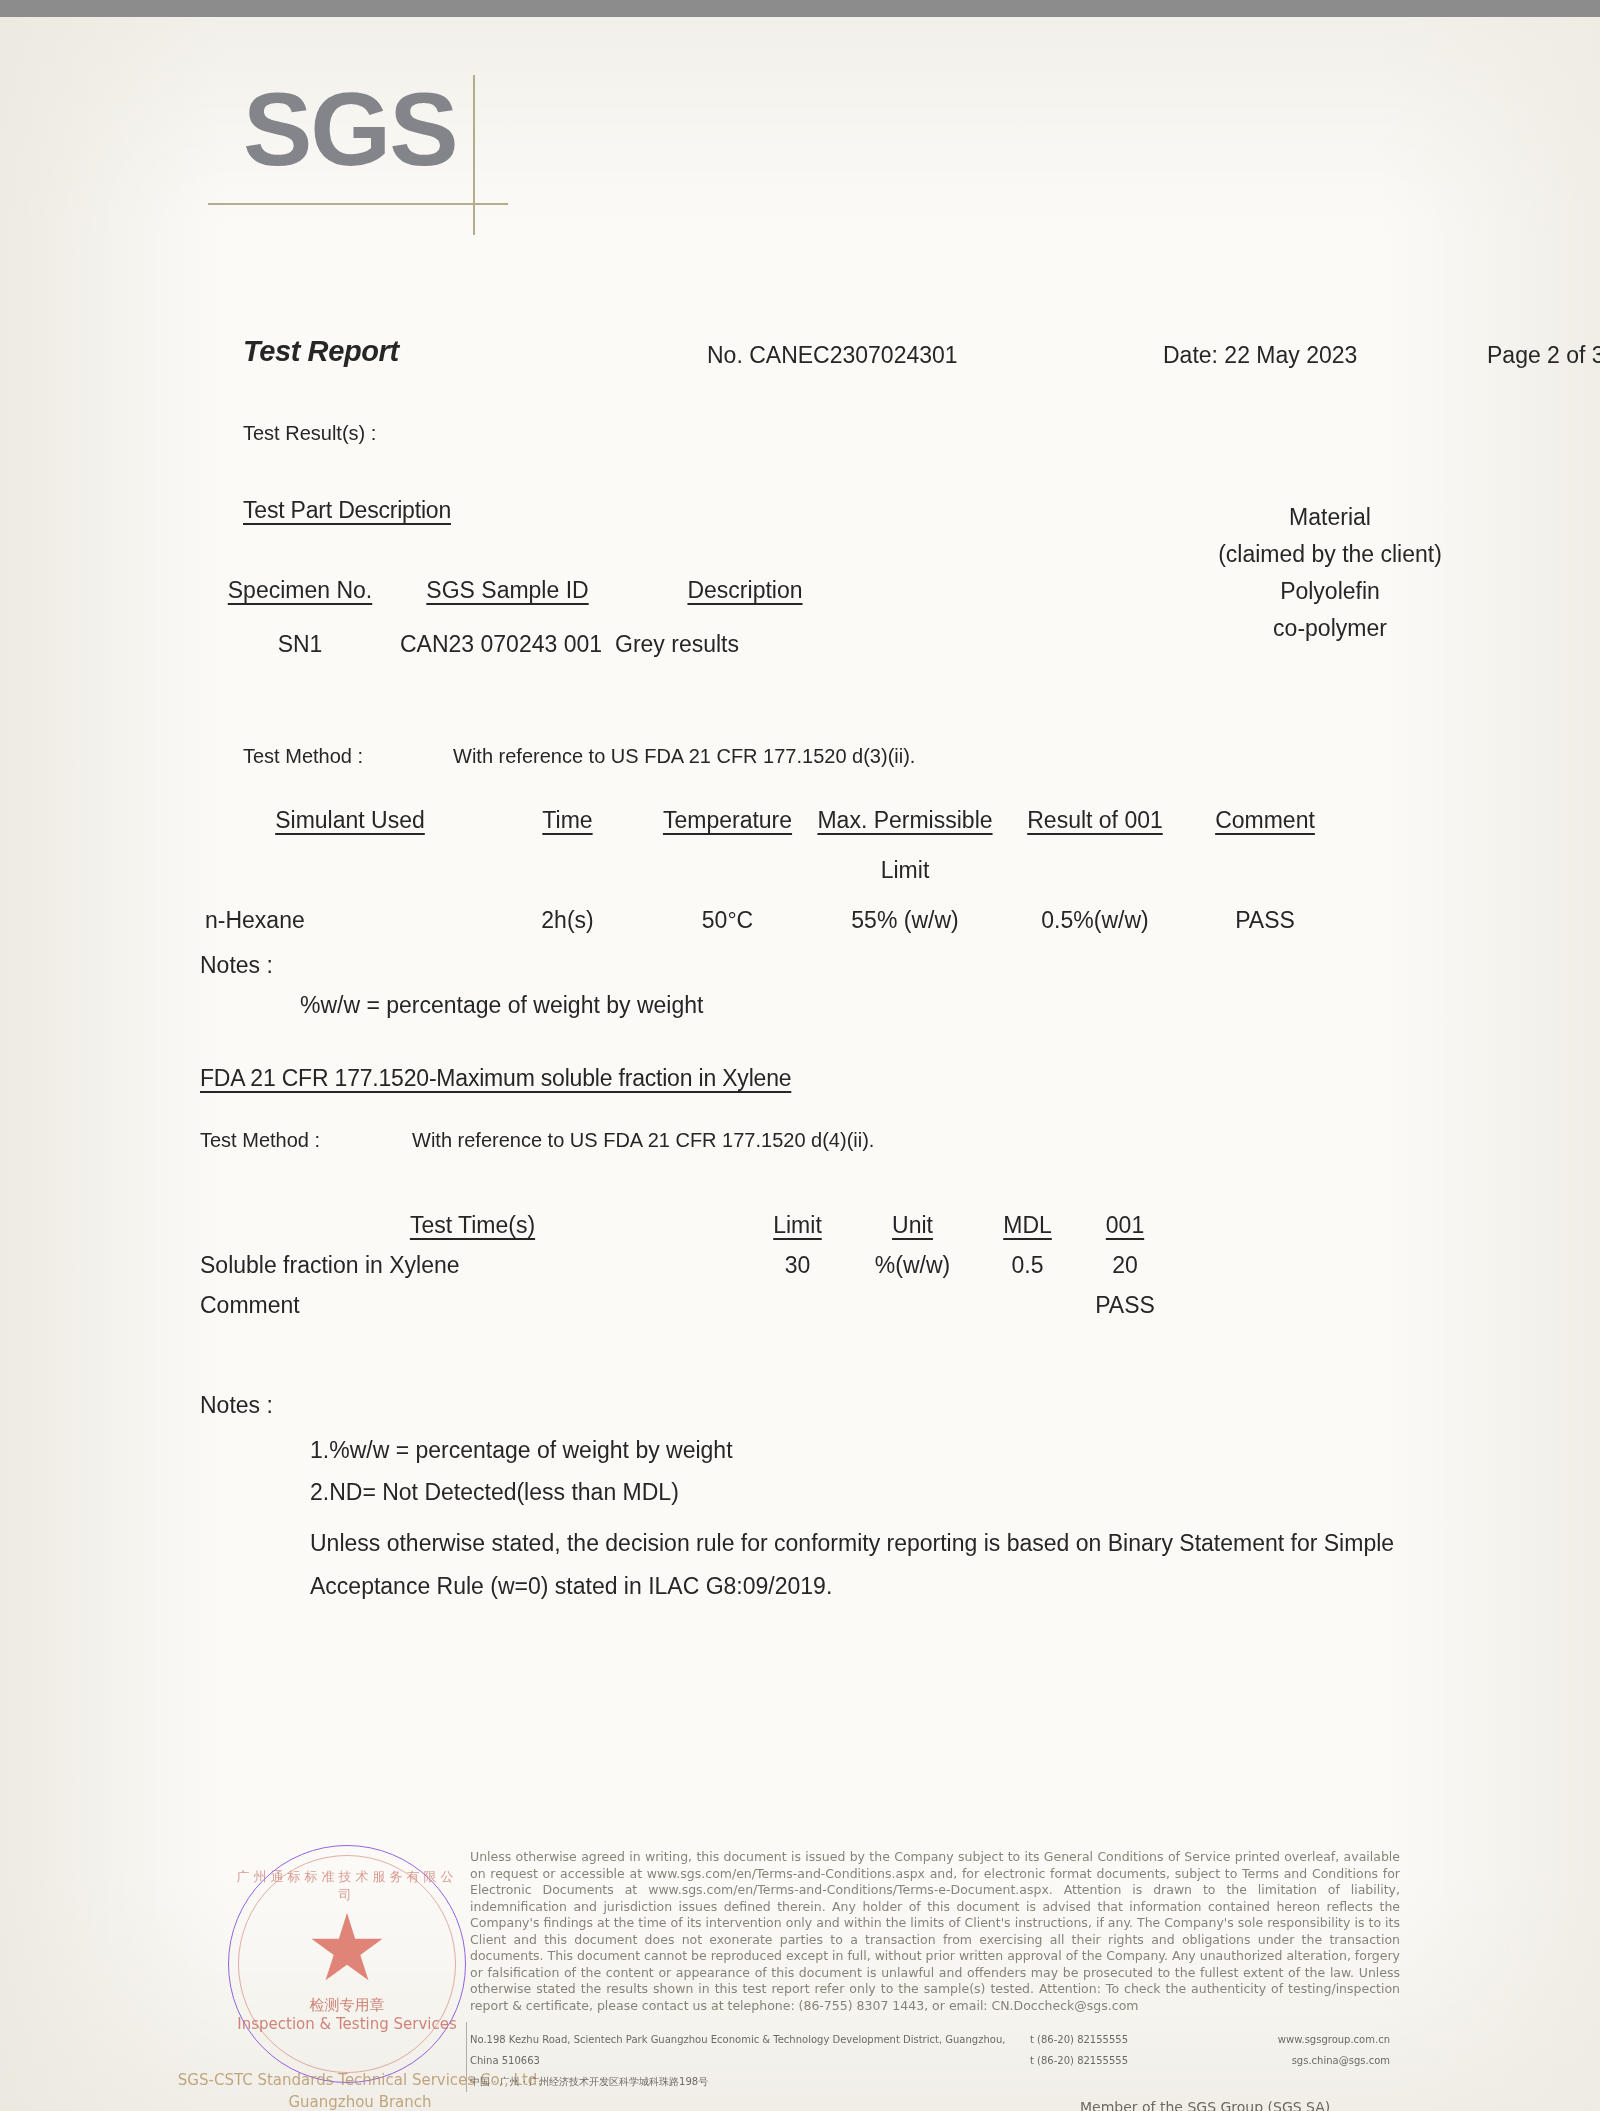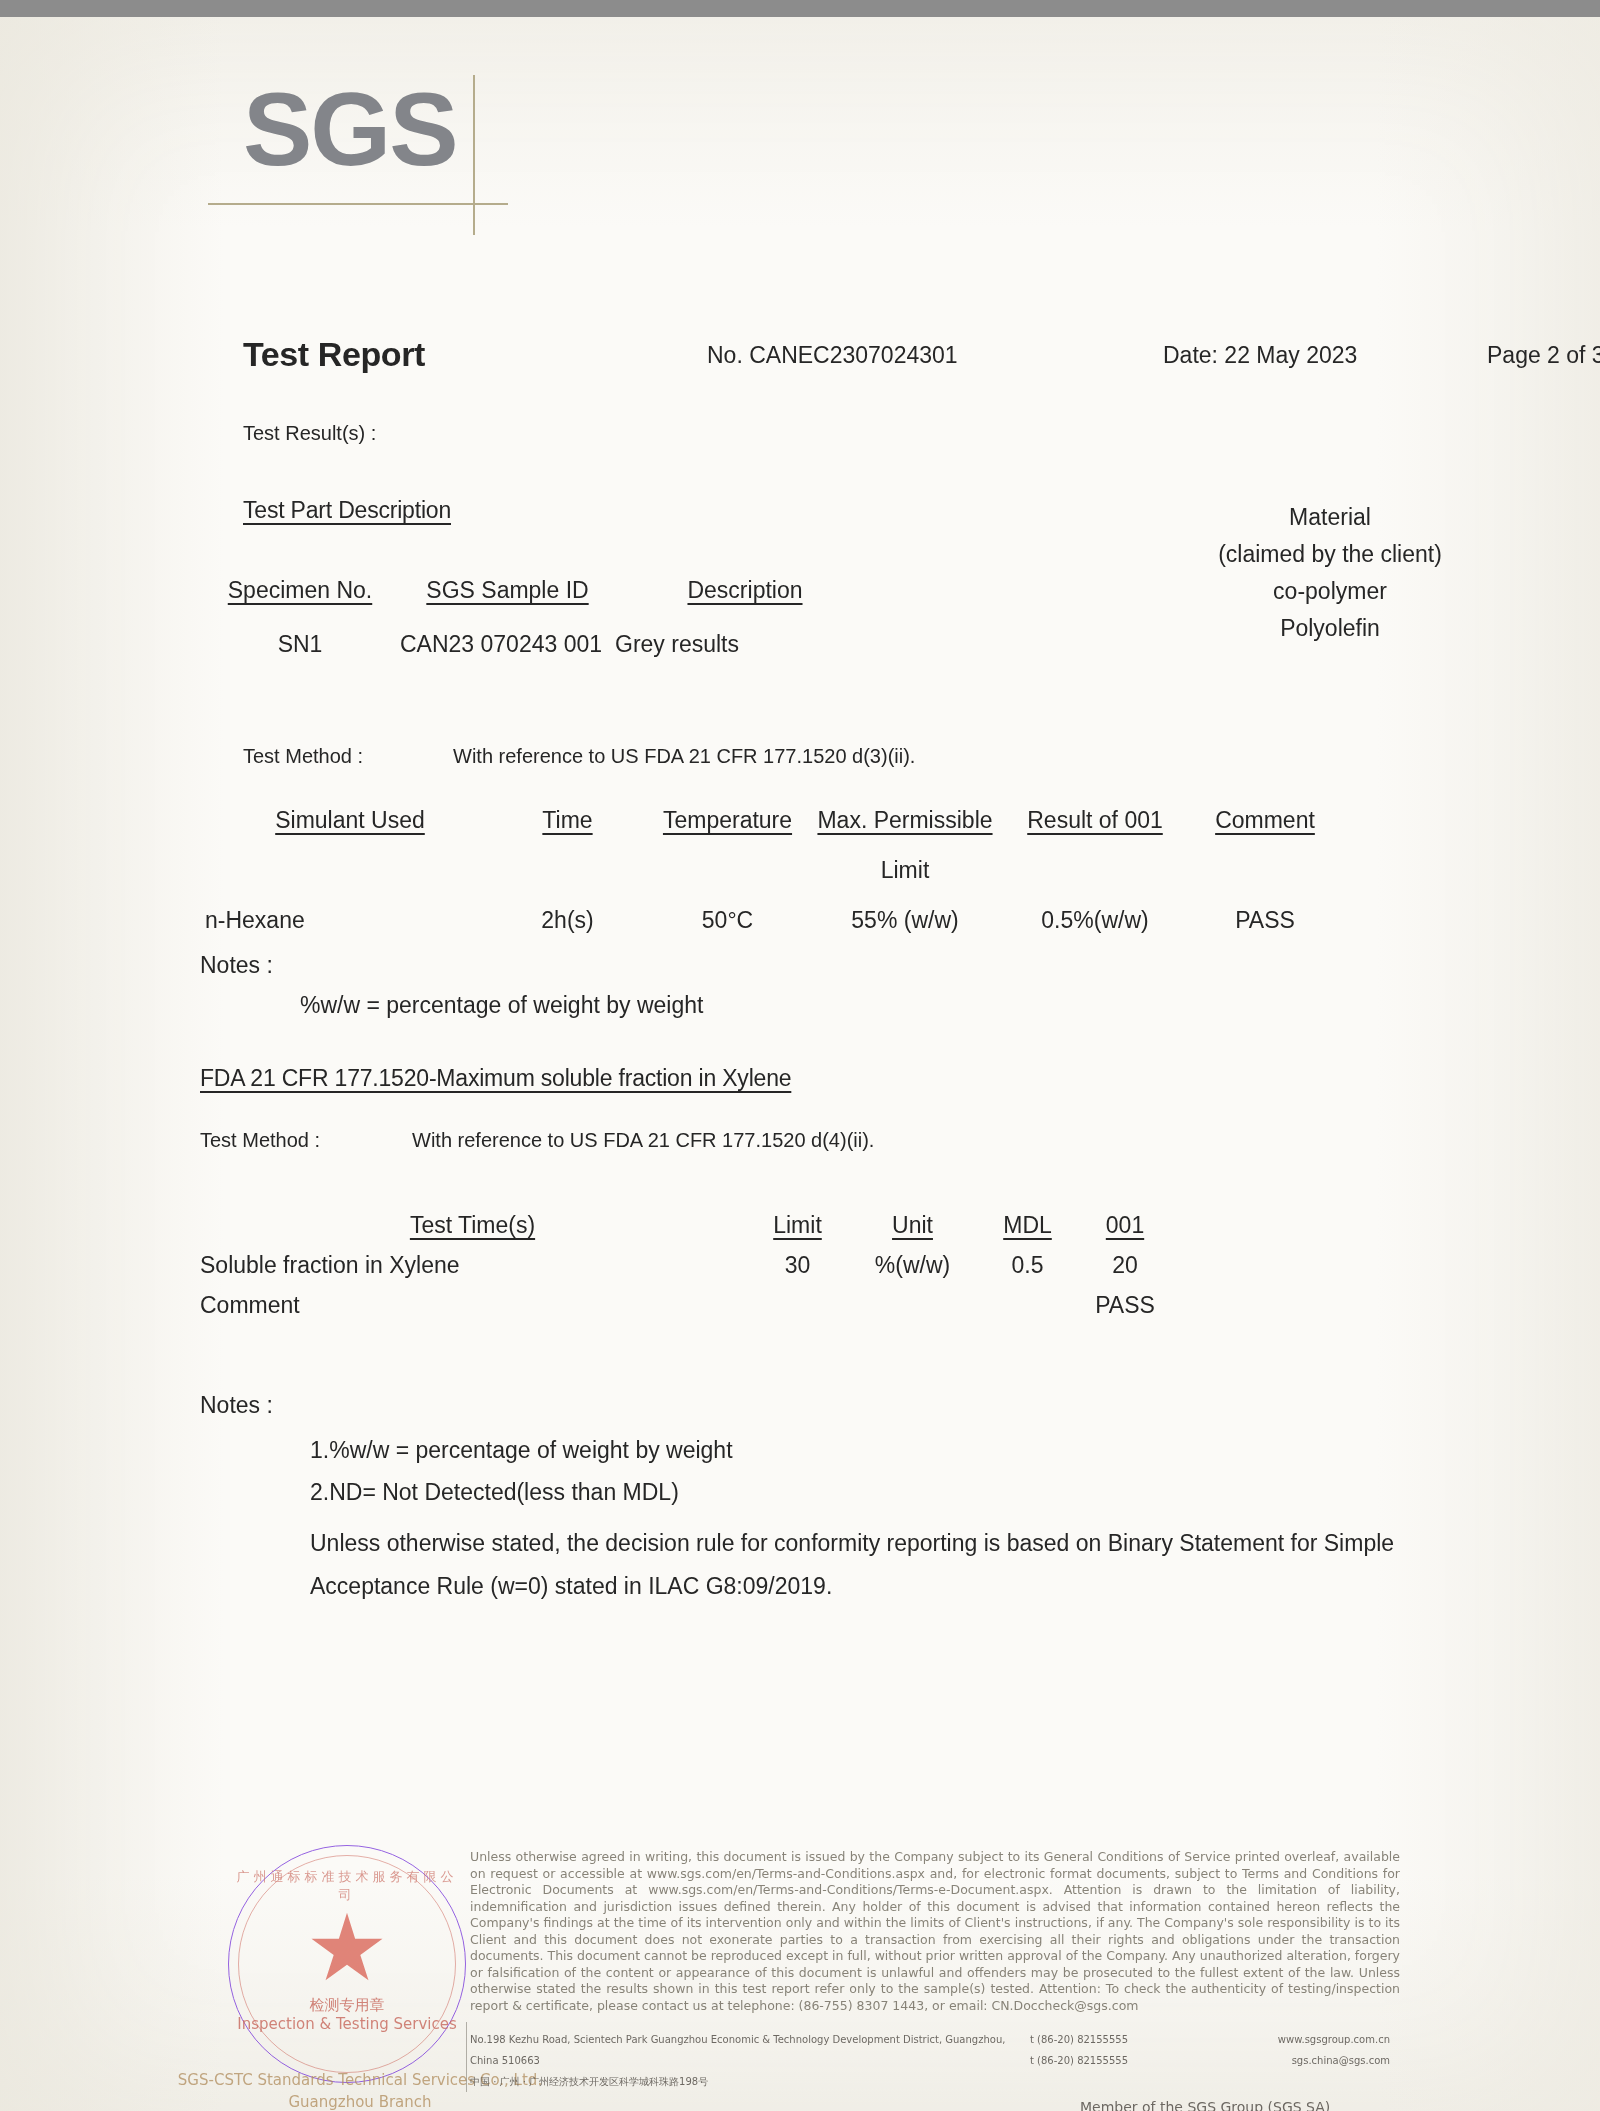--- a/index.html
+++ b/index.html
@@ -60,23 +60,24 @@
     height: 160px;
     background: #b5ac8c;
   }
 
   
   .row {
     position: absolute;
     white-space: nowrap;
   }
   .title {
-    font-size: 34px;
+    font-size: 29px;
     font-weight: bold;
     letter-spacing: -0.4px;
+    font-style: italic;
   }
   .meta {
     font-size: 23px;
   }
   .lbl {
     font-size: 20px;
   }
   .section-head {
     font-size: 23px;
     text-decoration: underline;
@@ -306,22 +307,22 @@
         <td class="c-spec" style="text-align:center;">SN1</td>
         <td class="c-sid">CAN23 070243 001</td>
         <td class="c-desc">Grey results</td>
       </tr>
     </tbody>
   </table>
 
   <div class="material-block" style="top:482px;">
     <div>Material</div>
     <div>(claimed by the client)</div>
+    <div>Polyolefin</div>
     <div>co-polymer</div>
-    <div>Polyolefin</div>
   </div>
 
   <div class="row lbl" style="left:243px; top:728px;">Test Method :</div>
   <div class="row lbl" style="left:453px; top:728px;">With reference to US FDA 21 CFR 177.1520 d(3)(ii).</div>
 
   <table class="plain" id="simulant-table">
     <thead>
       <tr>
         <th class="c-sim">Simulant Used</th>
         <th class="c-time">Time</th>

